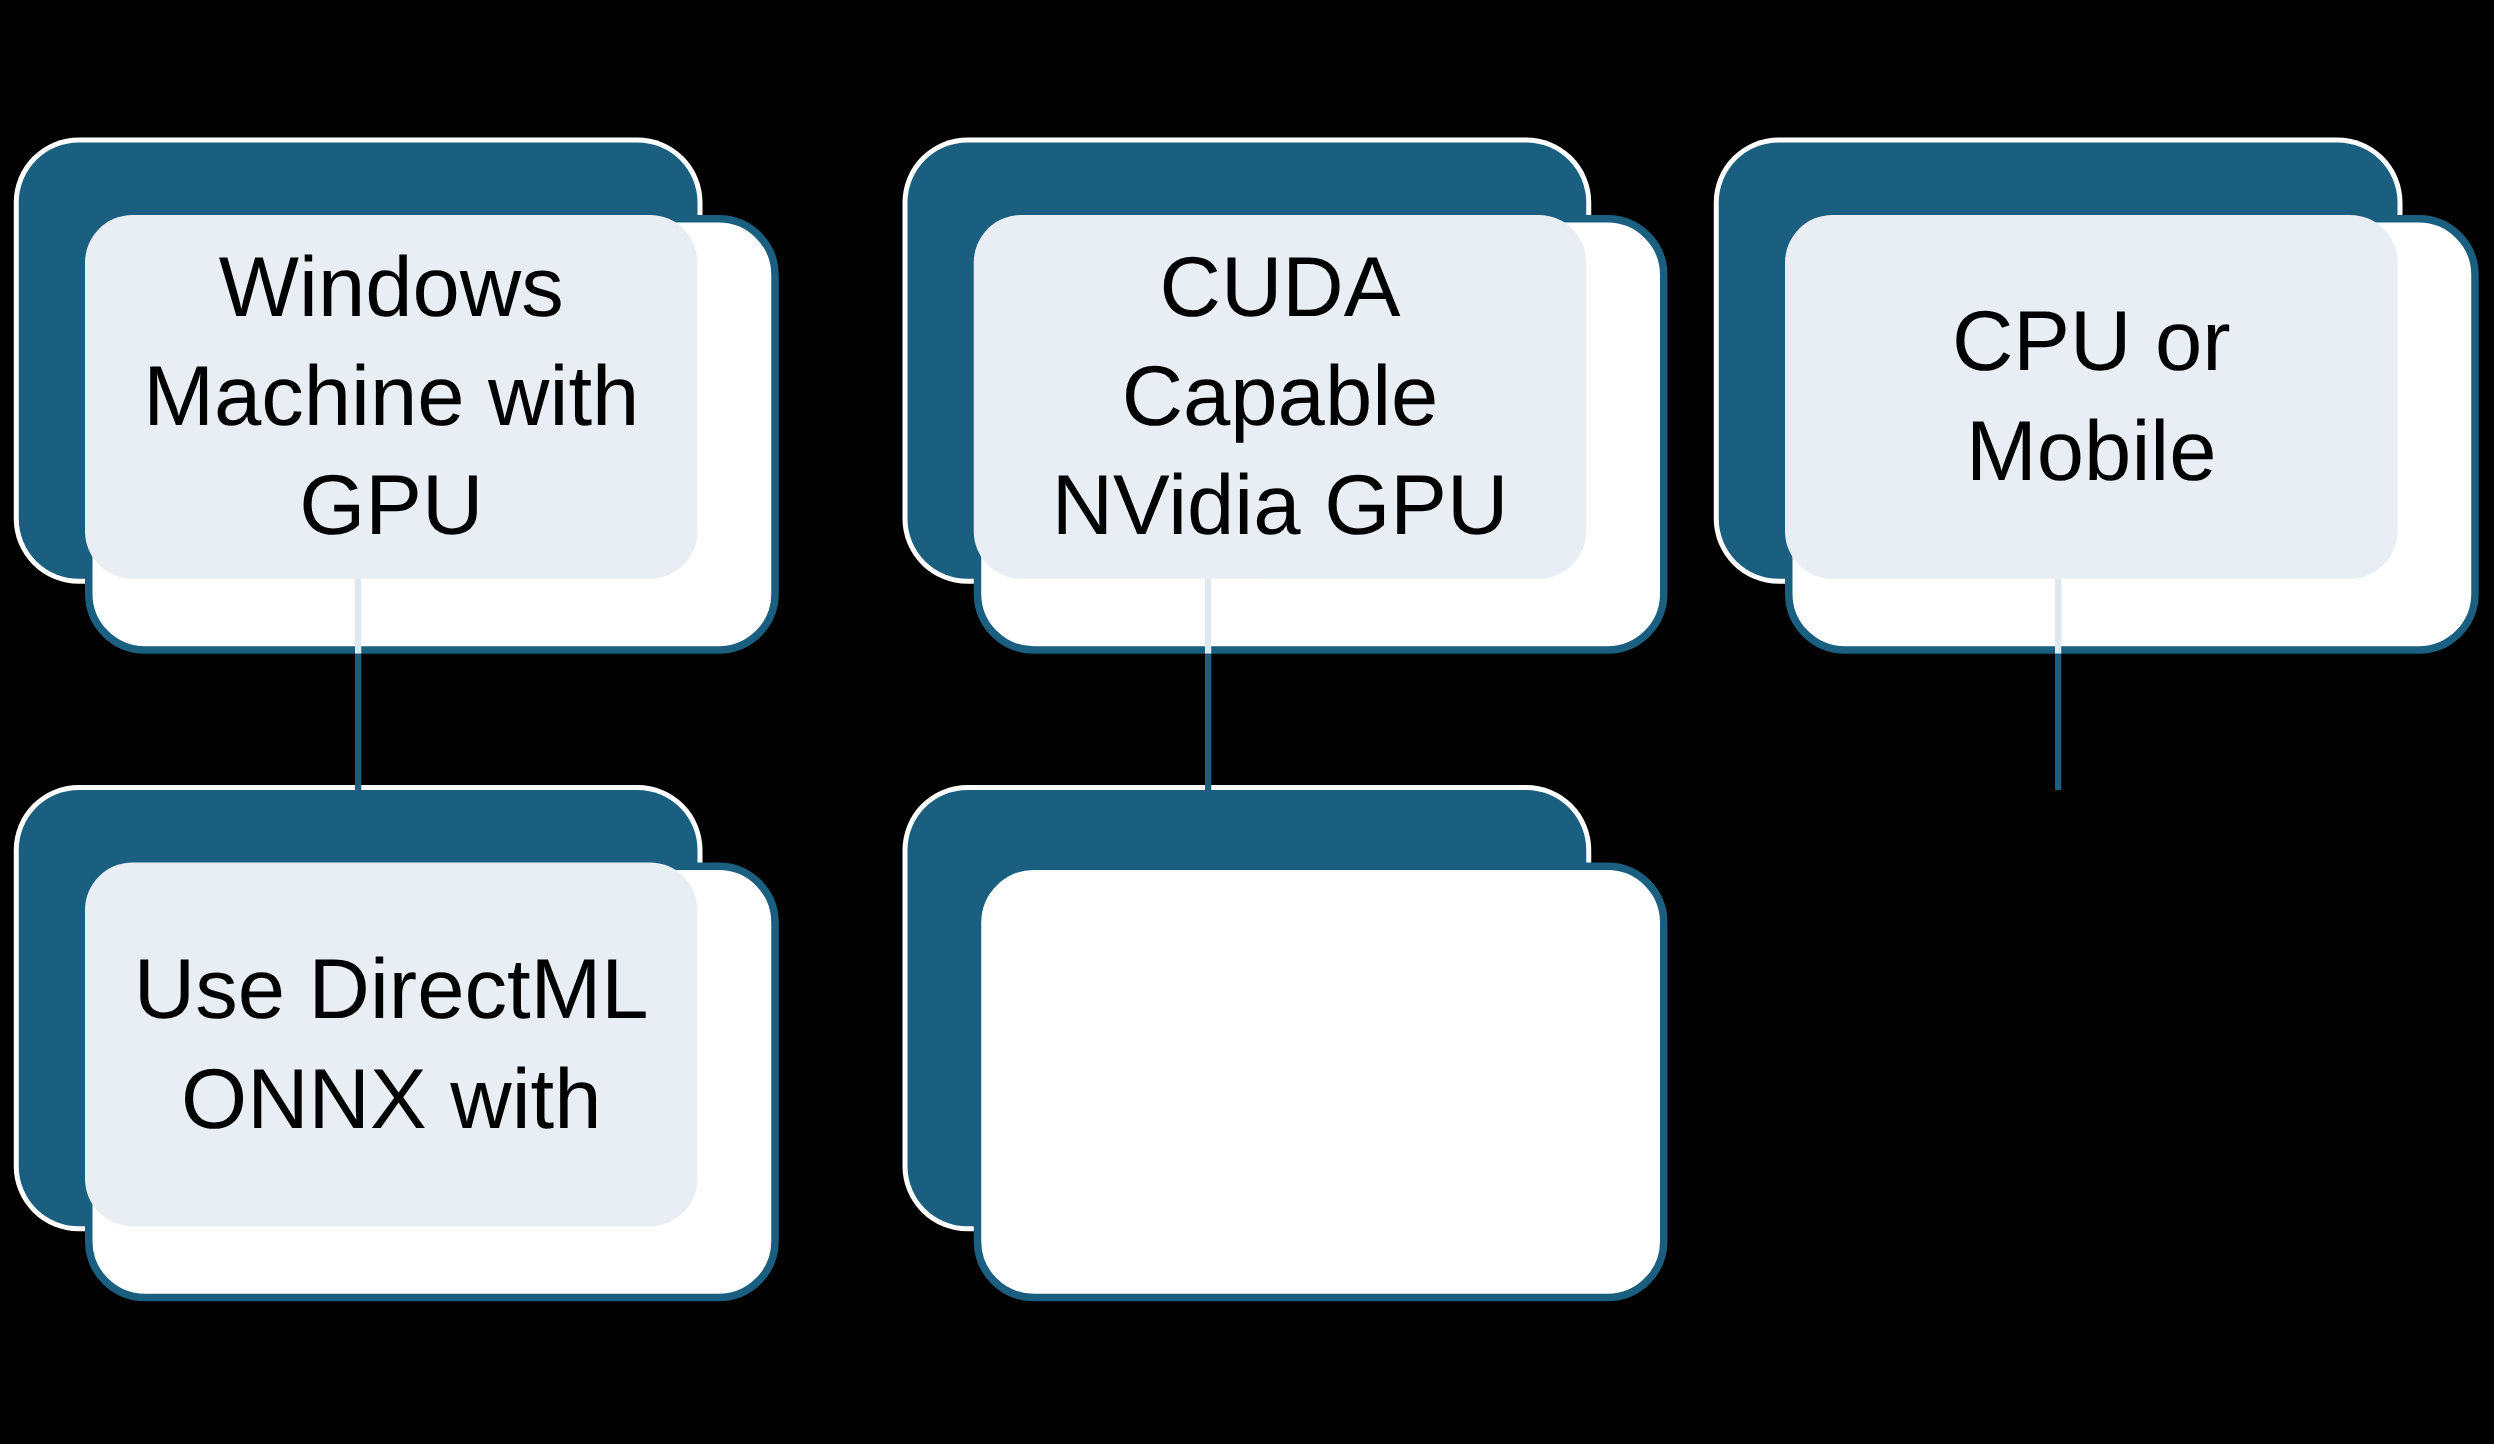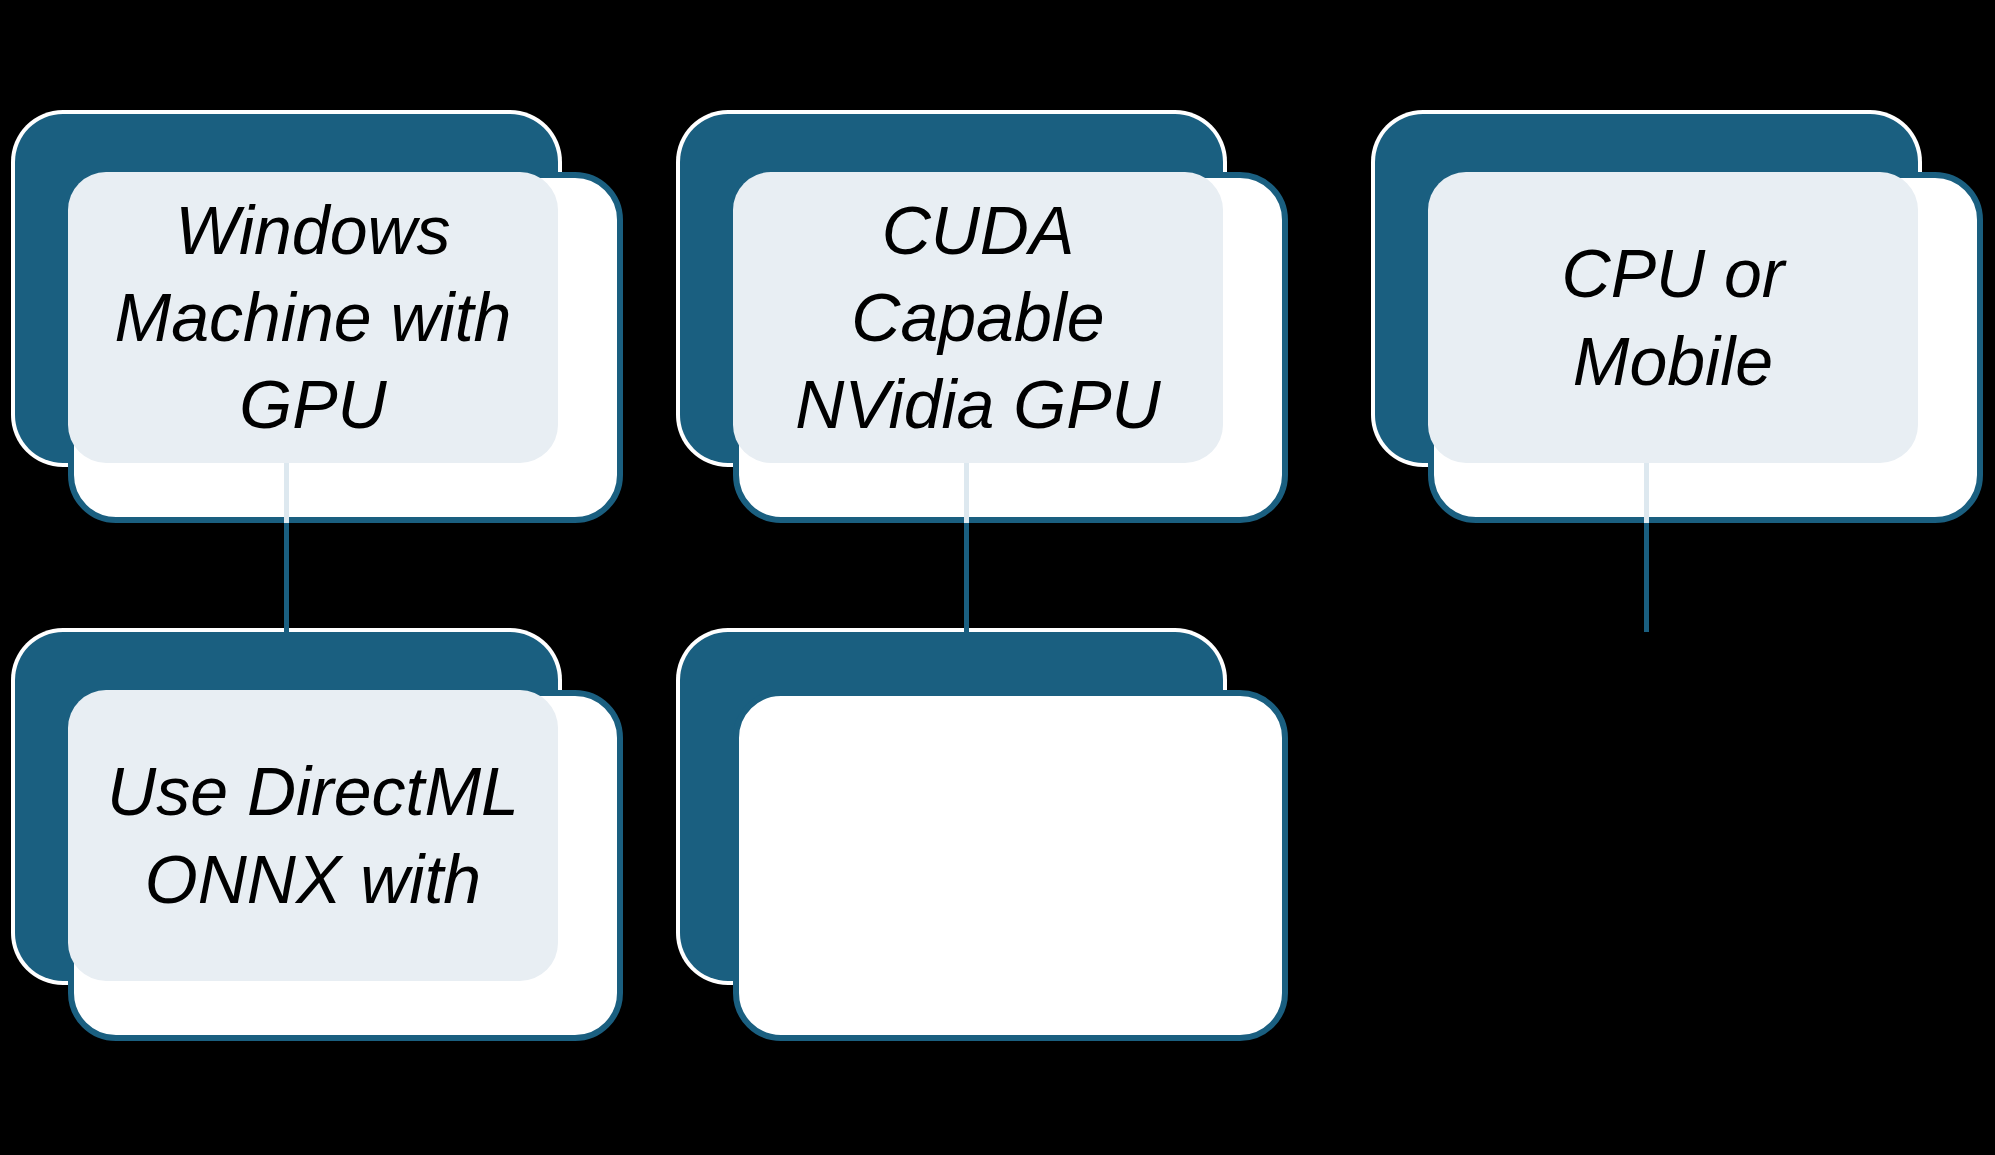--- a/index.html
+++ b/index.html
@@ -13,25 +13,24 @@
   }
   * { margin: 0; padding: 0; box-sizing: border-box; }
   html, body { background: var(--bg); }
   .canvas {
     position: relative;
     width: 1995px;
     height: 1137px;
     background: var(--bg);
     overflow: hidden;
     font-family: "Liberation Sans", sans-serif;
-    font-style: italic;
   }
   .node { position: absolute; width: 608px; height: 409px; z-index: 1; }
   .node.col1 { left: 15px; }
-  .node.col2 { left: 680px; }
+  .node.col2 { left: 726px; }
   .node.col3 { left: 1375px; }
   .node.row1 { top: 114px; }
   .node.row2 { top: 632px; }
   .back-card {
     position: absolute; left: 0; top: 0;
     width: 543px; height: 349px;
     background: var(--teal);
     border-radius: 48px;
     box-shadow: 0 0 0 4px var(--outline);
   }

